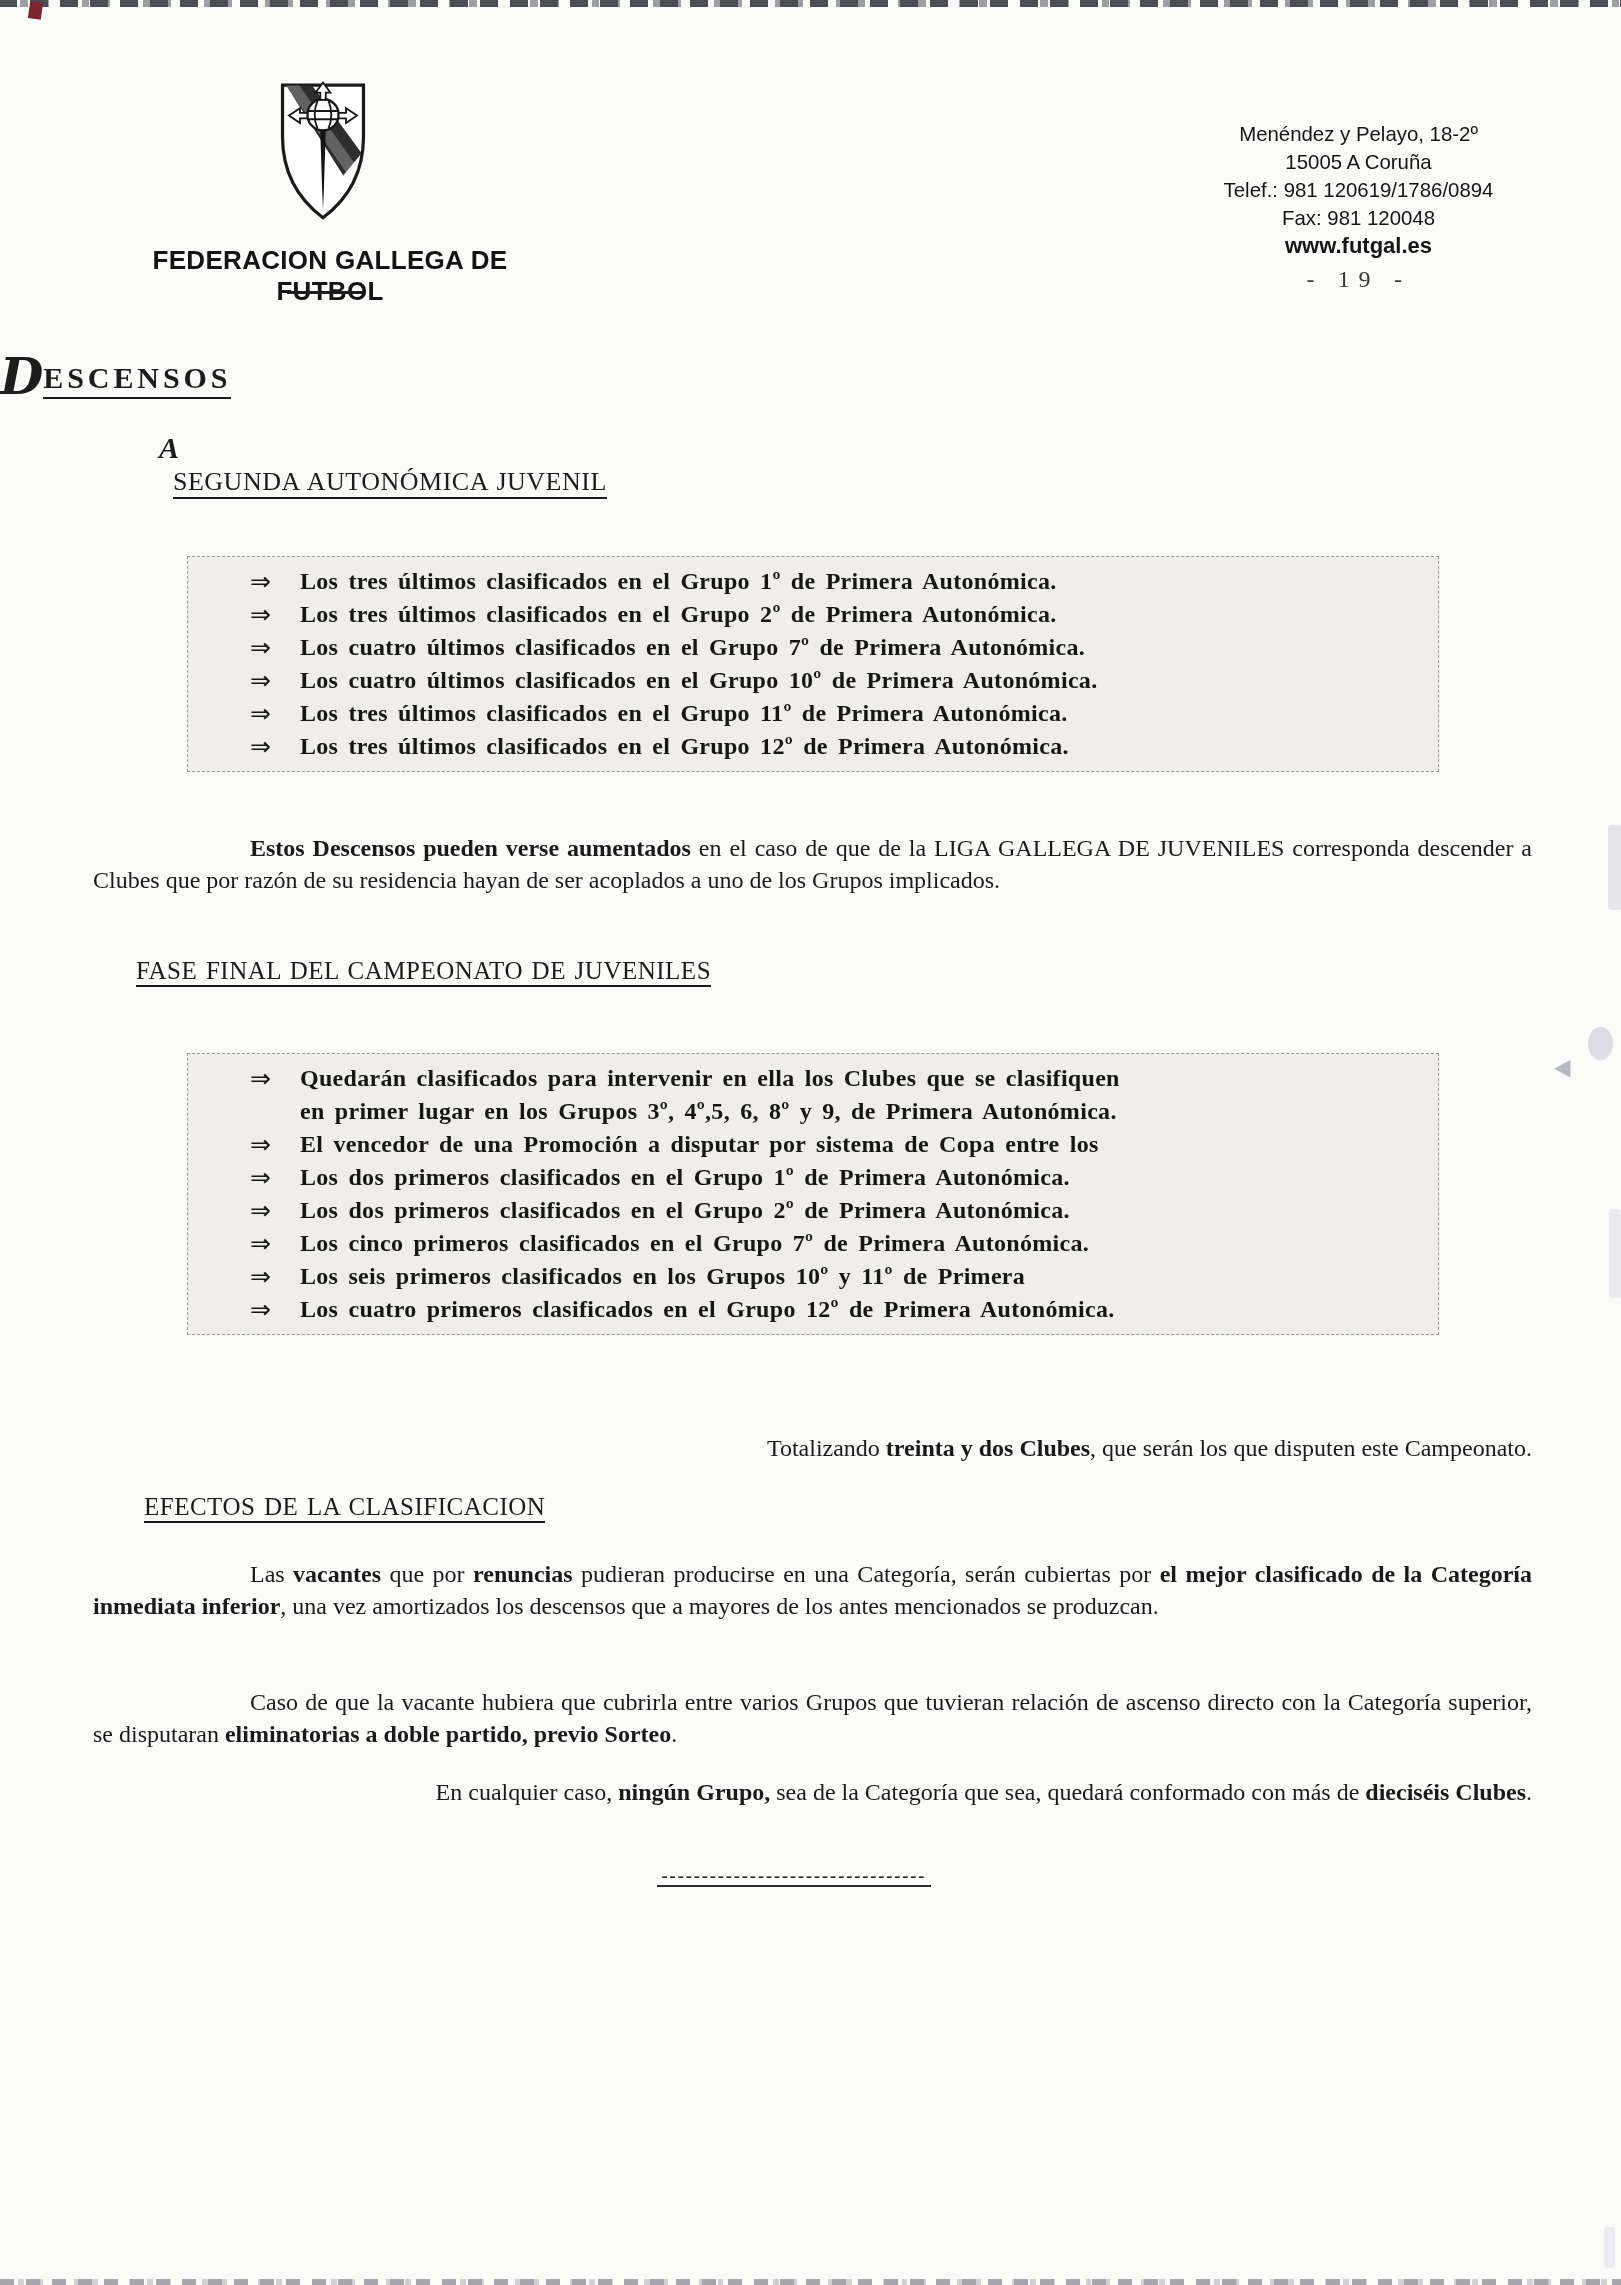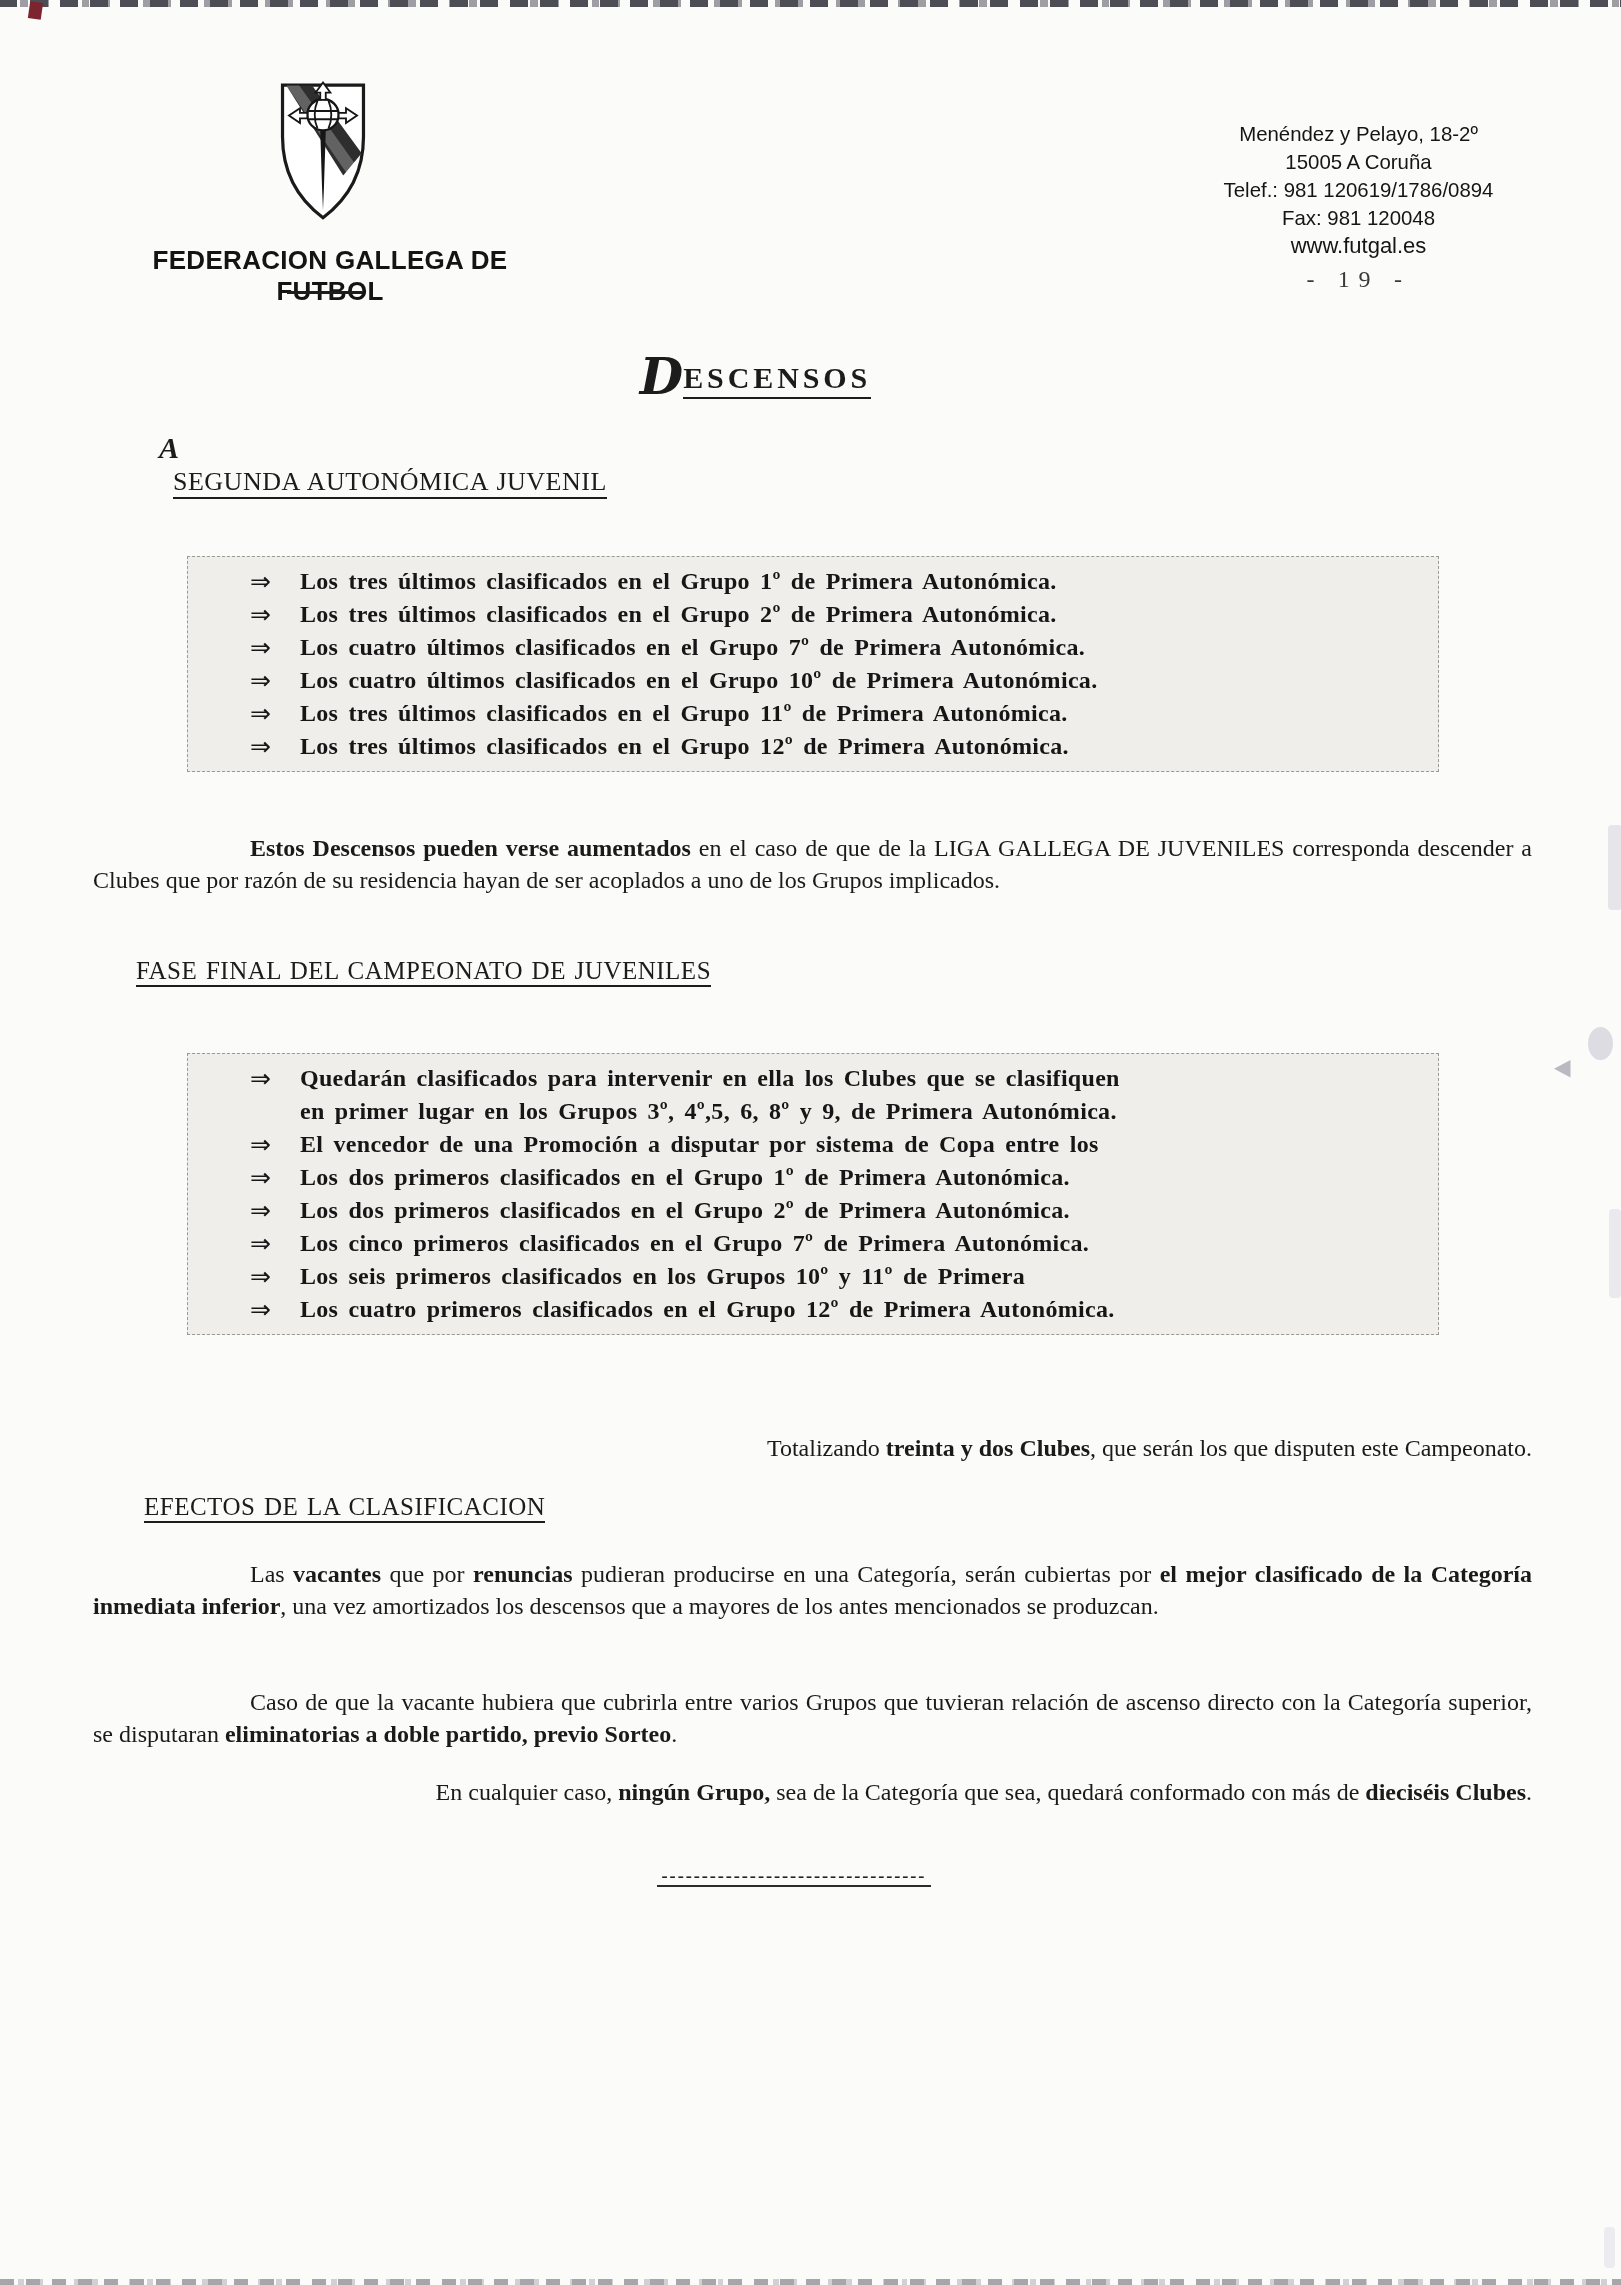--- a/index.html
+++ b/index.html
@@ -25,25 +25,25 @@
   #smudge-5{left:1604px;top:2227px;width:10.7px;height:41px;background:#ececf0}
   #gray-arrow{position:absolute;left:1554px;top:1060px;width:16.5px;height:17.5px;background:#b9b9c2;
     clip-path:polygon(100% 0,100% 100%,0 50%)}
   
   #crest{position:absolute;left:277px;top:78px;width:92px;height:146px}
   #org-name{position:absolute;left:107px;top:245px;width:446px;text-align:center;
     font-family:"Liberation Sans",sans-serif;font-weight:bold;font-size:26px;letter-spacing:0.3px;color:#141414}
   #org-underline{position:absolute;left:287px;top:291px;width:76px;height:2.9px;background:#1d1d1d}
   #contact{position:absolute;left:1150px;top:120px;width:417px;text-align:center;
     font-family:"Liberation Sans",sans-serif;font-size:20.4px;line-height:28px;color:#151515}
-  #contact .web{font-weight:normal;font-size:22px}
+  #contact .web{font-weight:bold;font-size:22px}
   #contact .pageno{margin-top:4.9px;font-family:"Liberation Serif",serif;font-size:24px;
     letter-spacing:8.7px;color:#3a3a3a}
   
-  #doc-title{position:absolute;left:0;top:347px;width:1511px;text-align:center;font-weight:bold;margin:0}
+  #doc-title{position:absolute;left:0;top:347px;width:1511px;text-align:left;font-weight:bold;margin:0}
   #doc-title .initial{font-family:"DejaVu Serif",serif;font-style:italic;font-size:50px;vertical-align:-5.8px}
   #doc-title .rest{font-size:30px;letter-spacing:3.9px;border-bottom:2.9px solid #1c1c1c;padding-bottom:2.9px}
   
   #marker-a{position:absolute;left:159px;top:431px;font-size:30px;font-style:italic;font-weight:bold}
   .sec-heading{position:absolute;margin:0;font-weight:normal;border-bottom:2.9px solid #1c1c1c;
     padding-bottom:0;letter-spacing:0.5px;word-spacing:1.9px}
   #heading-segunda{left:173px;top:467px;font-size:26px}
   #heading-fase{left:136px;top:957px;font-size:25px}
   #heading-efectos{left:144px;top:1493px;font-size:25px}
   

